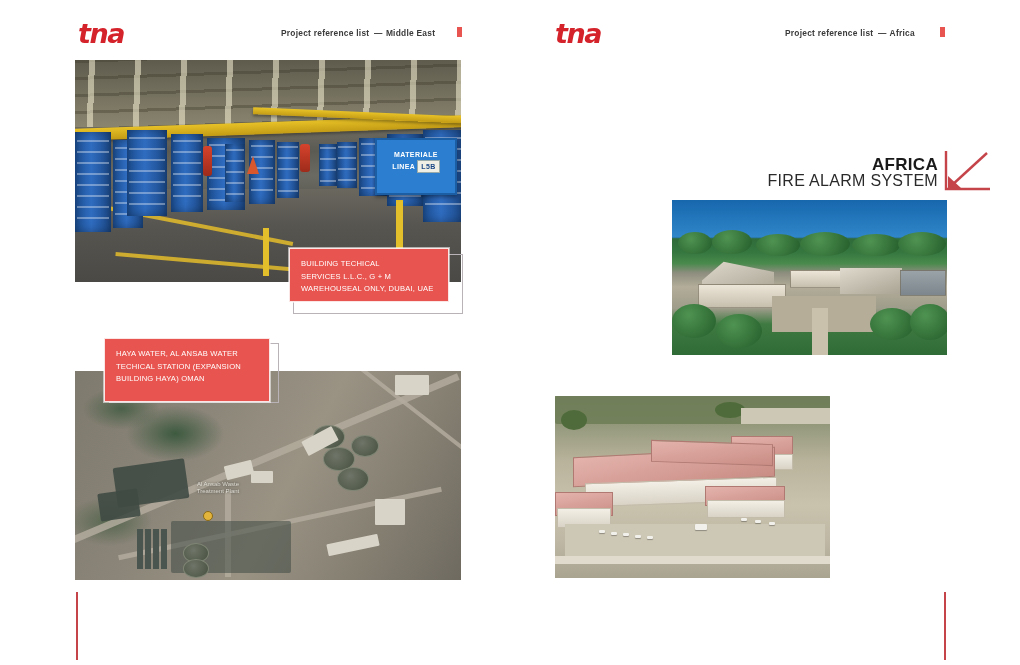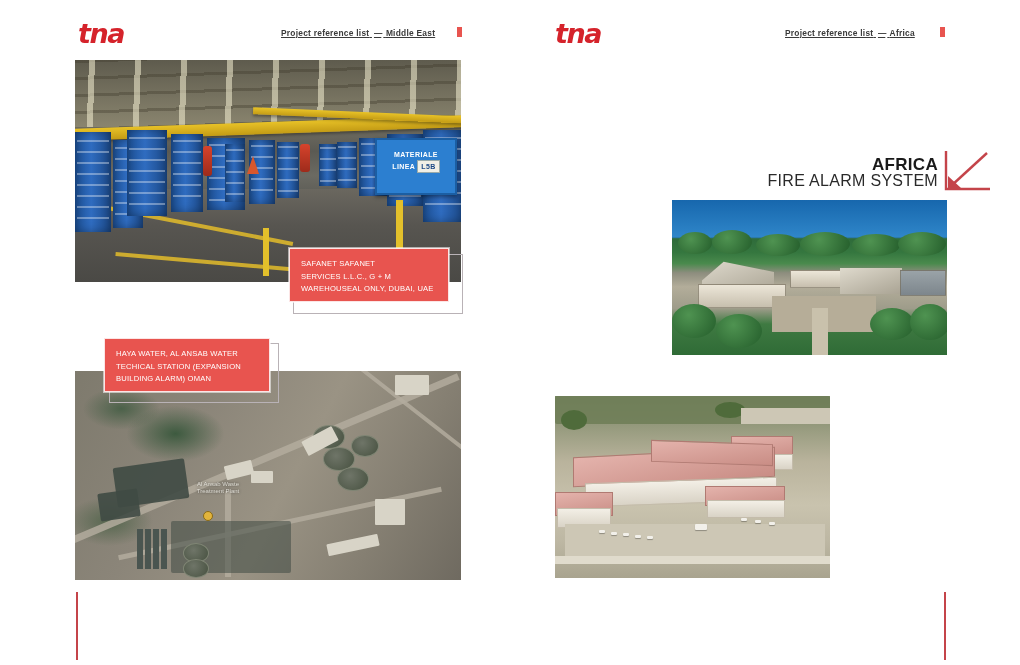--- a/index.html
+++ b/index.html
@@ -36,21 +36,20 @@
     line-height: 1;
     user-select: none;
   }
   .header-title {
     position: absolute;
     font-size: 8.4px;
     font-weight: bold;
     letter-spacing: .25px;
     color: #3a3a3a;
     white-space: nowrap;
-    text-decoration: underline;
   }
   .header-title .dash { letter-spacing: -1px; padding: 0 2px; }
   .header-mark {
     position: absolute;
     width: 5px;
     height: 10px;
     background: #e8544f;
   }
 
   
@@ -314,21 +313,21 @@
       <div class="sign" style="left:300px; top:78px; width:78px; height:44px;">
         <span>MATERIALE</span><br>
         <span>LINEA</span><span class="lsb">L5B</span>
       </div>
     </div>
   </div>
 
   <div class="caption-wrap" style="left:289px; top:248px; width:176px; height:66px;">
     <div class="caption-shadowframe" style="left:4px; top:6px; width:168px; height:58px;"></div>
     <div class="caption" style="left:0; top:0; width:160px; height:54px;">
-      <div>SAFANET SAFANET</div>
+      <div>BUILDING TECHICAL</div>
       <div>SERVICES L.L.C., G + M</div>
       <div>WAREHOUSEAL ONLY, DUBAI, UAE</div>
     </div>
   </div>
 
   <div class="photo" style="left:75px; top:371px; width:386px; height:209px;">
     <div class="satellite">
       <div class="sat-road" style="left:-20px; top:84px; width:420px; height:7px; transform:rotate(-23deg);"></div>
       <div class="sat-road" style="left:40px;  top:150px; width:330px; height:5px; transform:rotate(-12deg);"></div>
       <div class="sat-road" style="left:240px; top:30px; width:180px; height:4px; transform:rotate(38deg);"></div>
@@ -360,24 +359,24 @@
       <div class="sat-pin" style="left:128px; top:140px;"></div>
       <div class="sat-label" style="left:98px; top:110px; width:90px;">
         <div>Al Ansab Waste</div>
         <div>Treatment Plant</div>
       </div>
     </div>
   </div>
 
   <div class="caption-wrap" style="left:104px; top:338px; width:180px; height:66px;">
     <div class="caption-shadowframe" style="left:5px; top:5px; width:168px; height:58px;"></div>
-    <div class="caption" style="left:0; top:0; width:166px; height:54px;">
+    <div class="caption" style="left:0; top:0; width:166px; height:64px;">
       <div>HAYA WATER, AL ANSAB WATER</div>
       <div>TECHICAL STATION (EXPANSION</div>
-      <div>BUILDING ALARM) OMAN</div>
+      <div>BUILDING HAYA) OMAN</div>
     </div>
   </div>
 
   <div class="footer-rule" style="left:76px; top:592px; height:68px;"></div>
 </div>
 
 <div class="page" id="page-right">
 
   <div class="logo" style="left:45px; top:20px;">tna</div>
 

